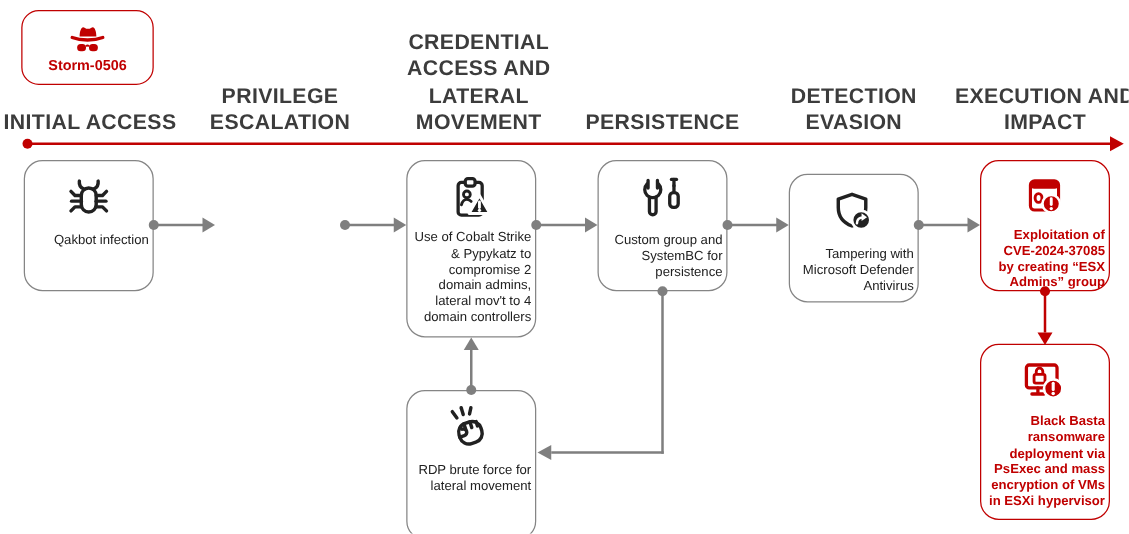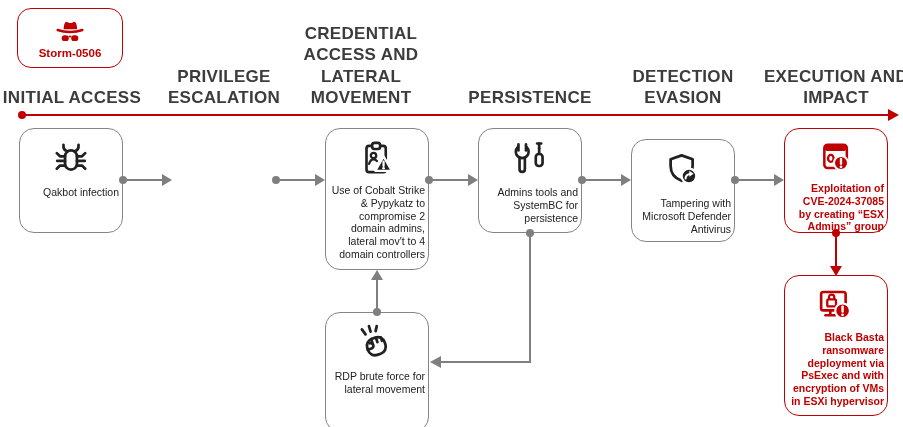--- a/index.html
+++ b/index.html
@@ -78,21 +78,21 @@
     <div class="label">Storm-0506</div>
   </div>
 
   <div class="tl-dot"></div>
   <div class="tl-line"></div>
   <div class="tl-head"></div>
 
   <div class="stage" style="left:-8px">INITIAL ACCESS</div>
   <div class="stage" style="left:144px">PRIVILEGE
 ESCALATION</div>
-  <div class="stage" style="left:281px">CREDENTIAL ACCESS AND
+  <div class="stage" style="left:303px">CREDENTIAL ACCESS AND
 LATERAL MOVEMENT</div>
   <div class="stage" style="left:450px">PERSISTENCE</div>
   <div class="stage" style="left:603px">DETECTION EVASION</div>
   <div class="stage" style="left:756px">EXECUTION AND
 IMPACT</div>
 
   <div class="node" style="left:19px;top:128px;height:105px">
     <svg width="46" height="44" viewBox="0 0 48 48" fill="none" stroke="#212121" stroke-width="3" stroke-linecap="round" stroke-linejoin="round">
       <path d="M20 14.5c-3-1-4.6-3.4-4.2-7"></path>
       <path d="M28 14.5c3-1 4.6-3.4 4.2-7"></path>
@@ -127,21 +127,21 @@
         <circle cx="15.5" cy="15" r="7"></circle>
         <rect x="11" y="4.5" width="9" height="8.5" fill="#fff" stroke="none"></rect>
         <path d="M11.4 13.5V7M19.6 13.5V7"></path>
         <path d="M12.6 21.4V34a2.9 2.9 0 0 0 5.8 0V21.4"></path>
         <path d="M34 6v5.5"></path>
         <path d="M31.8 6h4.4"></path>
         <path d="M34 11.5v5.5"></path>
         <rect x="30.3" y="17.5" width="7.4" height="13" rx="3.2"></rect>
       </g>
     </svg>
-    <div class="node-label">Admins tools and SystemBC for persistence</div>
+    <div class="node-label">Custom group and SystemBC for persistence</div>
   </div>
 
   <div class="node" style="left:631px;top:139px;height:103px">
     <svg width="46" height="44" viewBox="0 0 48 48">
       <path d="M22.5 7l12 4.2v7.3c0 7.9-4.8 13.5-12 16.2-7.2-2.7-12-8.3-12-16.2v-7.3z" fill="none" stroke="#212121" stroke-width="3" stroke-linejoin="round"></path>
       <circle cx="30.5" cy="29.5" r="8" fill="#212121" stroke="#fff" stroke-width="2.4"></circle>
       <path d="M26.8 32.2c0-3.1 2.1-5 5.1-5" fill="none" stroke="#fff" stroke-width="2.2" stroke-linecap="round"></path>
       <path d="M30.8 23.6l4.8 3.4-4.8 3.4z" fill="#fff"></path>
     </svg>
     <div class="node-label">Tampering with Microsoft Defender Antivirus</div>
@@ -179,21 +179,21 @@
     <svg width="44" height="42" viewBox="0 0 48 48">
       <rect x="7" y="8" width="28" height="21" rx="2.5" fill="none" stroke="#c00000" stroke-width="3"></rect>
       <rect x="14" y="16.5" width="10" height="8" rx="1.6" fill="none" stroke="#c00000" stroke-width="2.6"></rect>
       <path d="M16 16.5v-2.6a3 3 0 0 1 6 0v2.6" fill="none" stroke="#c00000" stroke-width="2.6"></path>
       <path d="M17.5 29v5" stroke="#c00000" stroke-width="3" stroke-linecap="round"></path>
       <path d="M12 34.5h11" stroke="#c00000" stroke-width="3" stroke-linecap="round"></path>
       <circle cx="31.5" cy="29.5" r="8.4" fill="#c00000" stroke="#fff" stroke-width="2.4"></circle>
       <path d="M31.5 24.7v5.6" stroke="#fff" stroke-width="2.8" stroke-linecap="round"></path>
       <circle cx="31.5" cy="34.1" r="1.6" fill="#fff"></circle>
     </svg>
-    <div class="node-label">Black Basta ransomware deployment via PsExec and with encryption of VMs in ESXi hypervisor</div>
+    <div class="node-label">Black Basta ransomware deployment via PsExec and mass encryption of VMs in ESXi hypervisor</div>
   </div>
 
   <div class="c-dot" style="left:119px;top:176px"></div>
   <div class="c-line" style="left:123px;top:179px;width:40px;height:2px"></div>
   <div class="head-right" style="left:162px;top:174px"></div>
 
   <div class="c-dot" style="left:272px;top:176px"></div>
   <div class="c-line" style="left:276px;top:179px;width:40px;height:2px"></div>
   <div class="head-right" style="left:315px;top:174px"></div>
 

